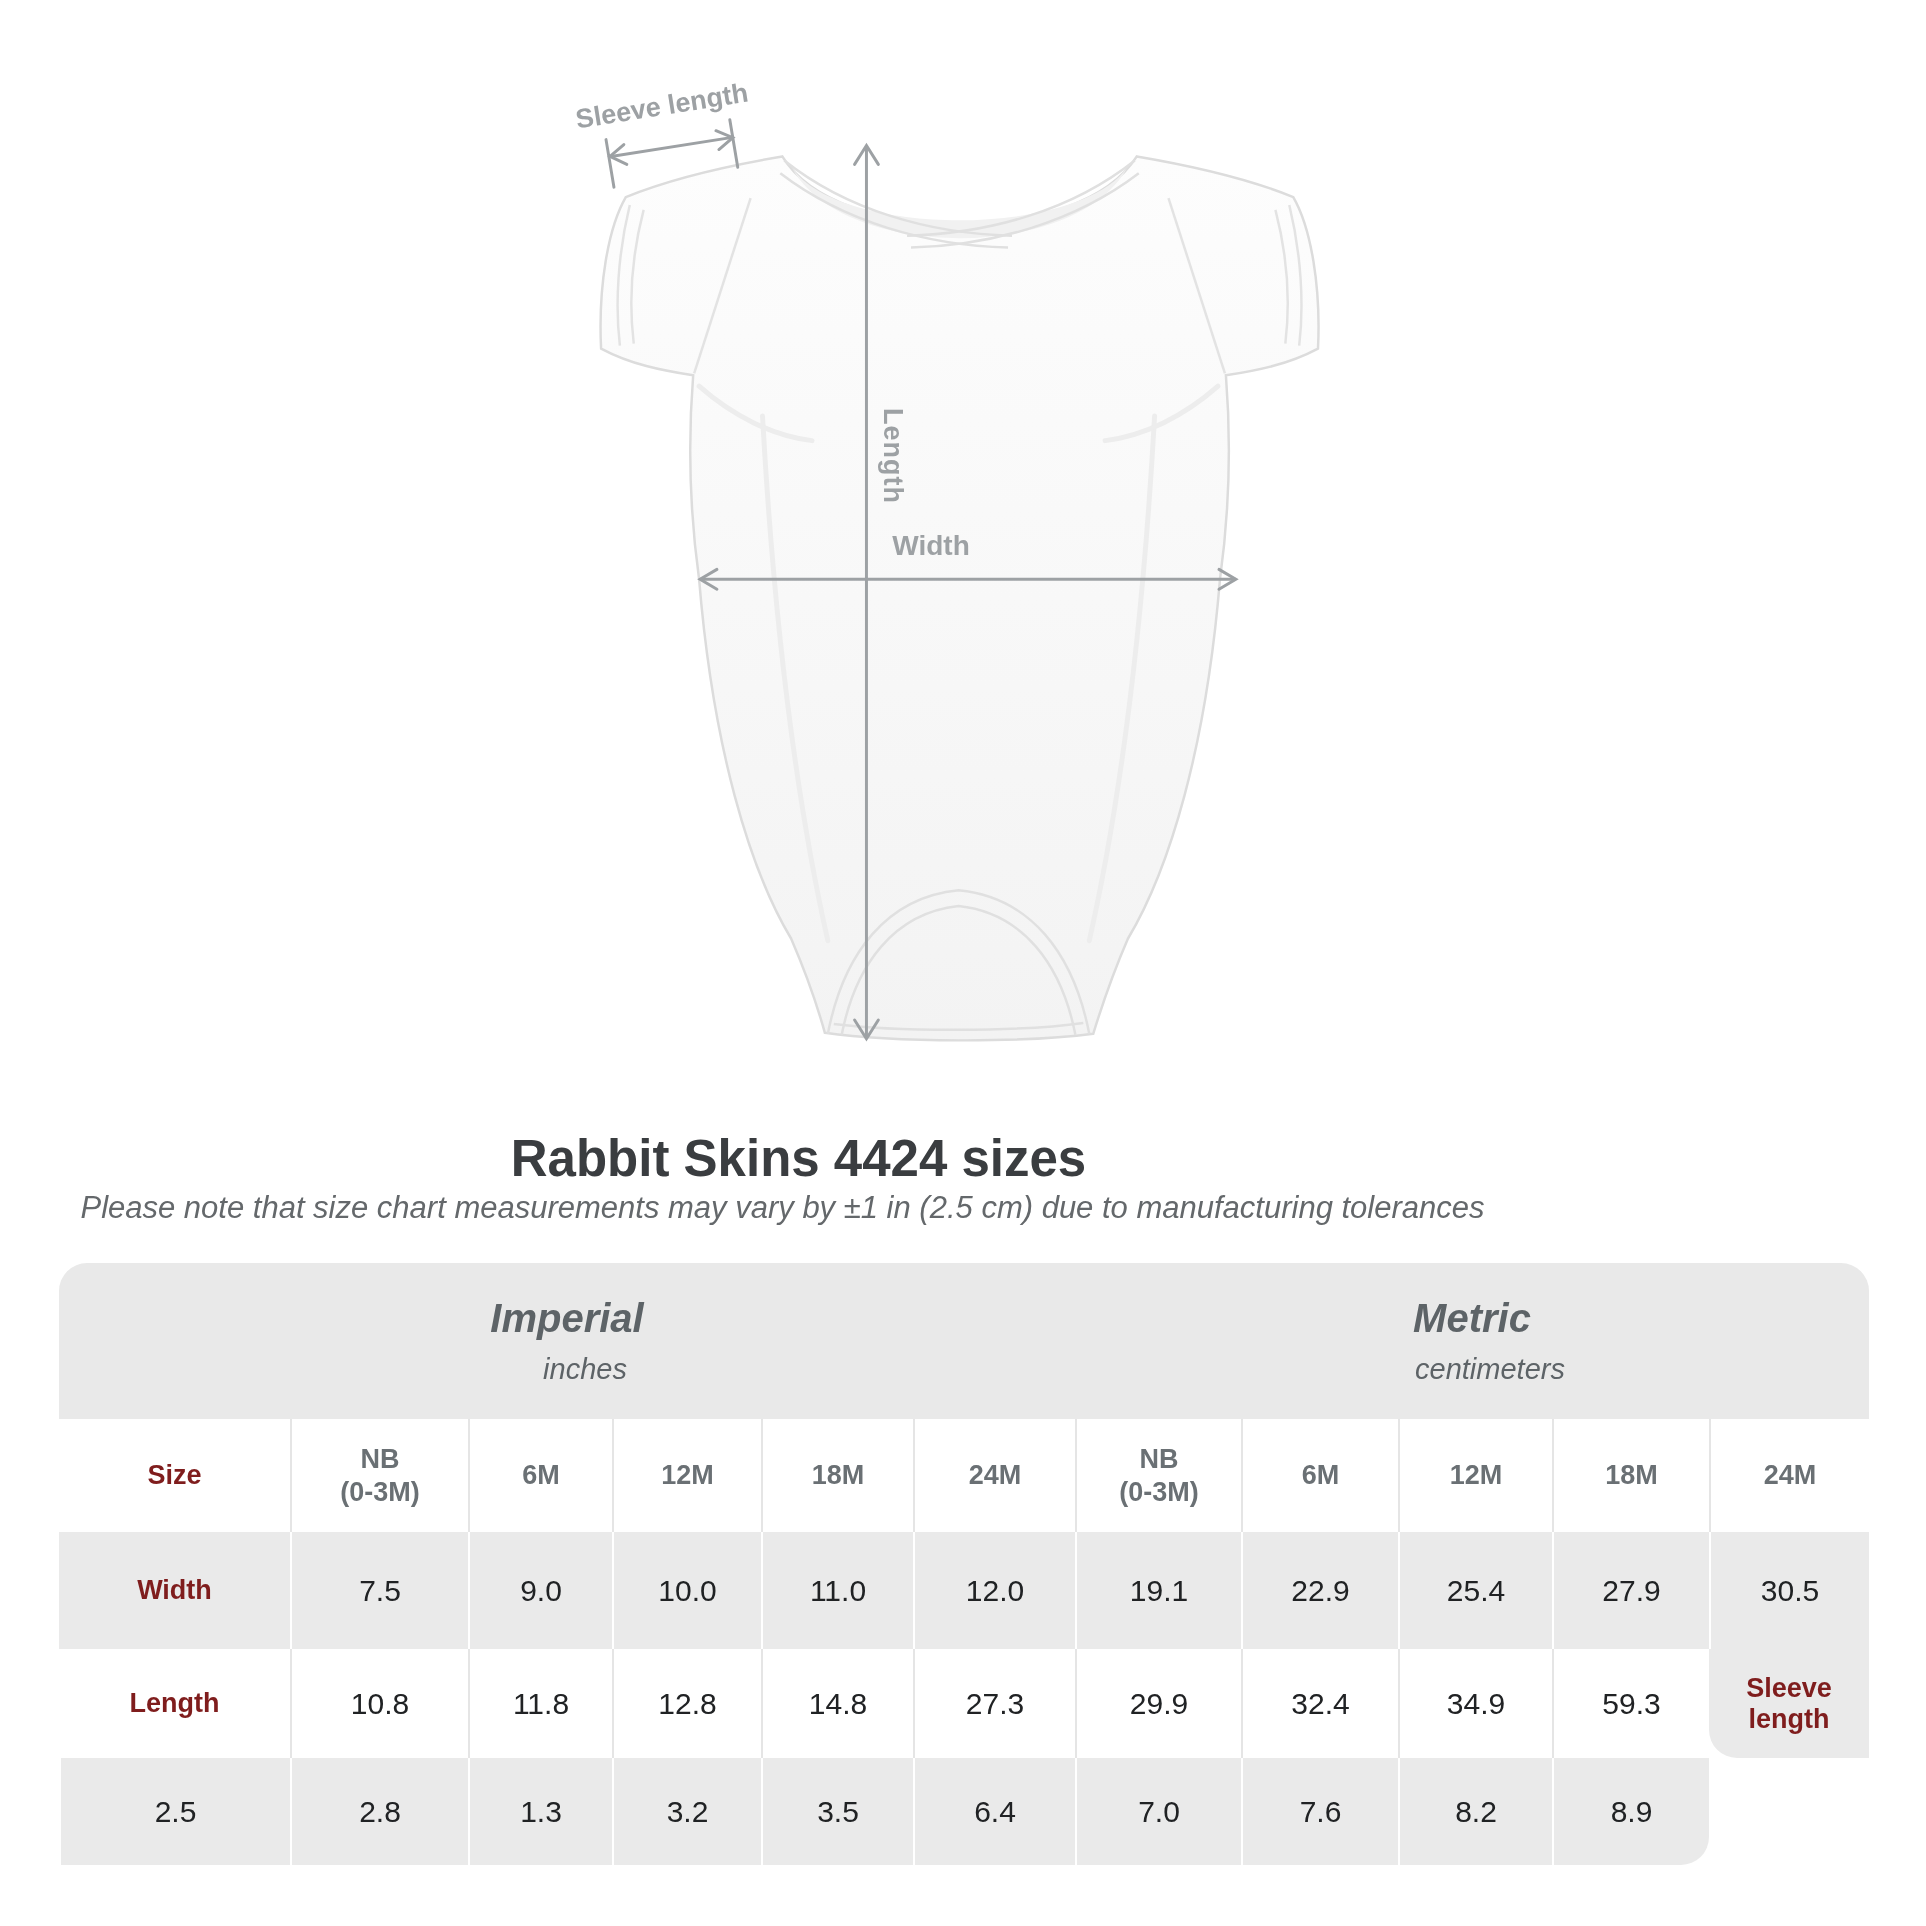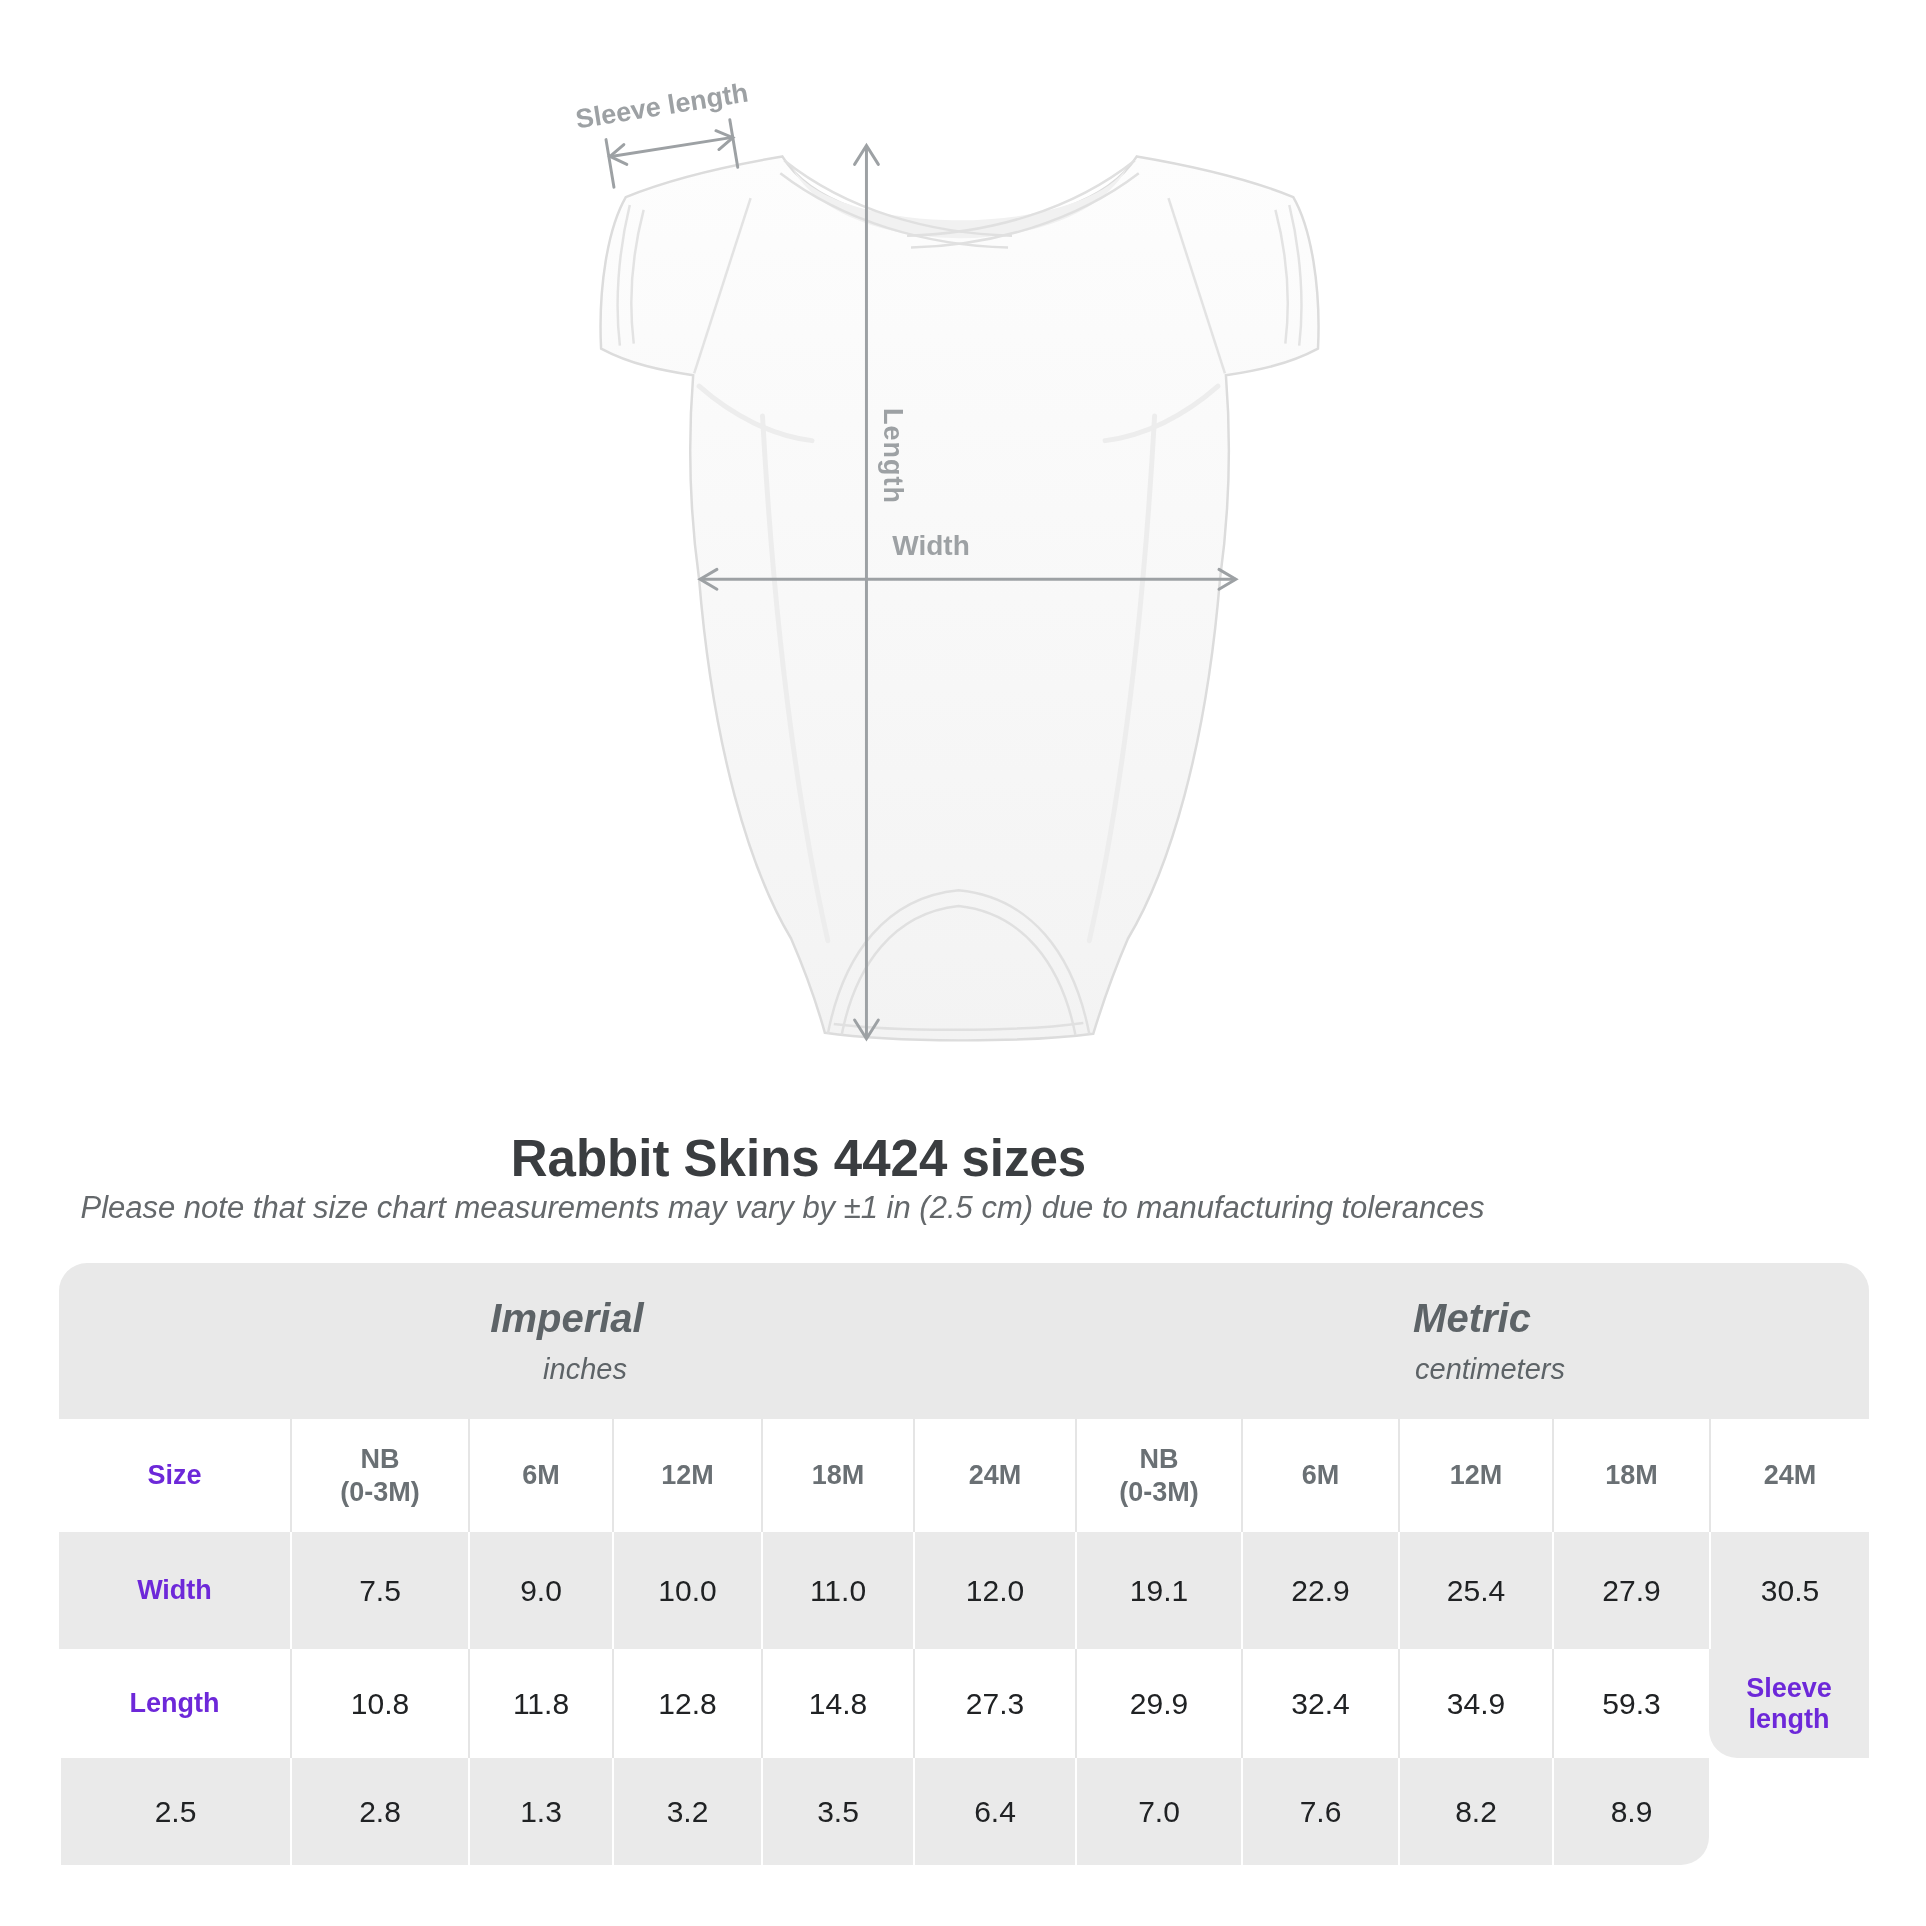--- a/index.html
+++ b/index.html
@@ -30,21 +30,21 @@
         text-align:center;}
   .band{background:#e9e9e9;}
   .band-left{grid-column:1 / span 6;border-top-left-radius:28px;}
   .band-right{grid-column:7 / span 5;border-top-right-radius:28px;}
   .band .sec-title{font-size:40px;font-weight:bold;font-style:italic;color:#5d6367;}
   .band .sec-sub{font-size:29px;font-style:italic;color:#5d6367;margin-top:12px;margin-left:36px;}
   .c-white{background:#ffffff;border-left:2px solid #e5e5e5;}
   .c-gray{background:#eaeaea;border-left:2px solid #ffffff;}
   .no-sep{border-left:none !important;}
   .hdr{font-size:27px;font-weight:bold;color:#6a7074;line-height:1.2;}
-  .rowlbl{font-size:27px;font-weight:bold;color:#6d28d9;}
+  .rowlbl{font-size:27px;font-weight:bold;color:#7f1d1d;}
   .val{font-size:30px;color:#202224;}
   .corner-bl{border-bottom-left-radius:28px;}
   .corner-br{border-bottom-right-radius:28px;}
 </style>
 </head>
 <body>
 
 <div class="stage">
 
   <svg width="1927" height="1927" viewBox="0 0 1946 1946" style="position:absolute;left:0;top:0;">

